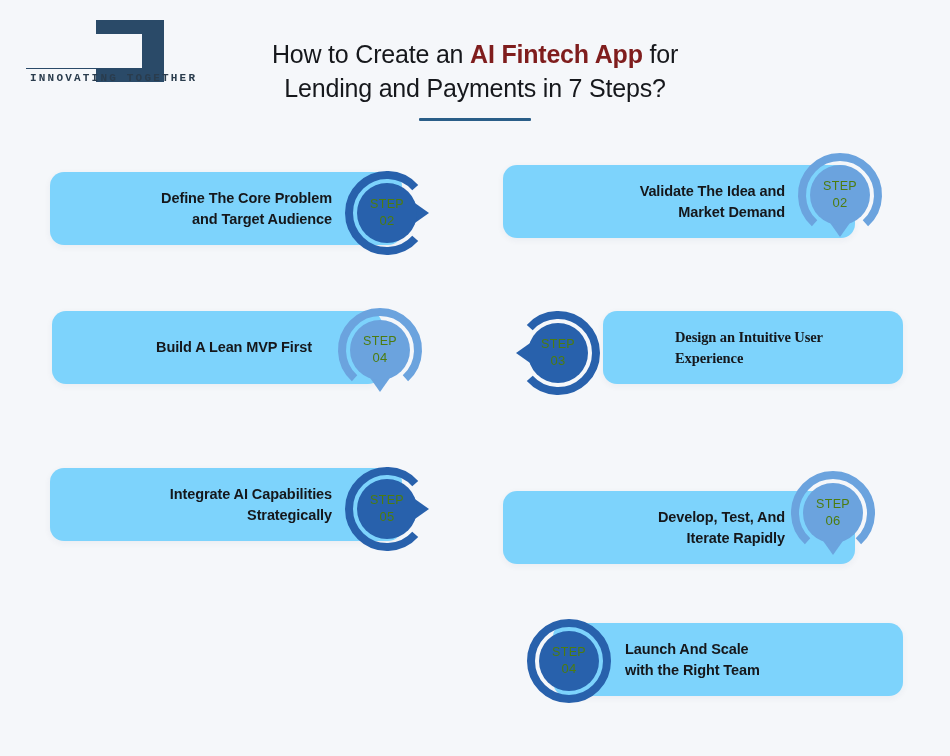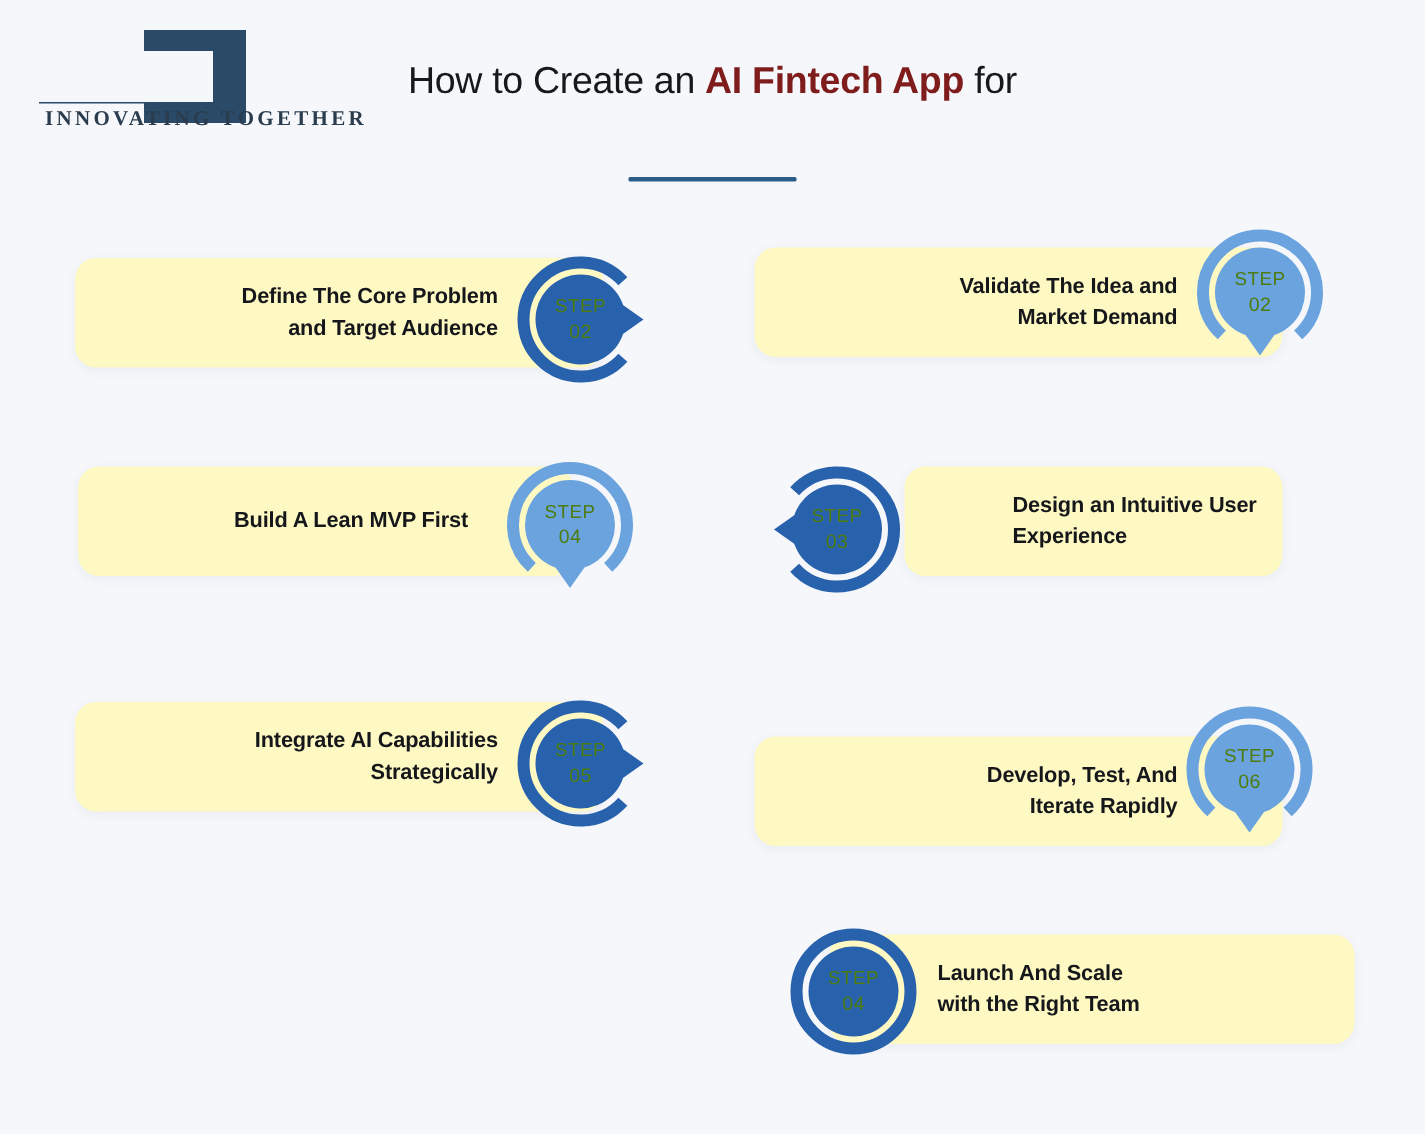--- a/index.html
+++ b/index.html
@@ -62,22 +62,22 @@
   .logo-word .num {
     font-size: 20px;
     color: #2a4a68;
     position: relative;
     top: 5px;
   }
   .logo-tag {
     position: absolute;
     left: 12px;
     top: 54px;
-    font-family: Liberation Serif, serif;
-    font-size: 14px;
+    font-family: Liberation Mono, monospace;
+    font-size: 11px;
     font-weight: 700;
     letter-spacing: 2.2px;
     color: #2a3c4d;
     z-index: 3;
     white-space: nowrap;
   }
   .logo-rule {
     position: absolute;
     left: 8px;
     top: 50px;
@@ -112,21 +112,21 @@
     background: #2a5e88;
     border-radius: 1px;
   }
 
   
   .step {
     position: absolute;
   }
   .card {
     position: absolute;
-    background: #fef9c3;
+    background: #7dd3fc;
     border-radius: 14px;
     box-shadow: 0 2px 7px rgba(30,60,100,0.055);
     display: flex;
     align-items: center;
     box-sizing: border-box;
   }
   .card-text {
     font-size: 14.5px;
     font-weight: 700;
     line-height: 1.42;
@@ -171,20 +171,21 @@
 
   <div class="logo">
     <div class="logo-square"></div>
     <div class="logo-notch"></div>
     <div class="logo-rule"></div>
     <div class="logo-tag">INNOVATING TOGETHER</div>
   </div>
 
   <div class="title">
     <span>How to Create an </span><span class="accent">AI Fintech App</span><span> for</span><br>
+    <span>Lending and Payments in 7 Steps?</span>
   </div>
   <div class="title-rule"></div>
 </div>
 
 <div id="steps-layer">
     <div class="step">
       <div class="card align-right" style="left: 50px; top: 172px; width: 352px; height: 73px;">
         <div class="card-text">Define The Core Problem
 and Target Audience</div>
       </div>
@@ -217,21 +218,21 @@
           </g>
           <circle cx="50" cy="50" r="30" fill="#6ba3de"></circle>
         </svg>
         <div class="badge-label">
           <span>STEP</span>
           <span class="num">02</span>
         </div>
       </div>
     </div>
     <div class="step">
-      <div class="card align-left" style="left: 603px; top: 311px; width: 252px; height: 73px;">
+      <div class="card align-left" style="left: 603px; top: 311px; width: 300px; height: 73px; font-family: Liberation Serif, serif;">
         <div class="card-text">Design an Intuitive User
 Experience</div>
       </div>
       <div class="badge" style="left: 508px; top: 303px;">
         <svg width="100" height="100" viewBox="0 0 100 100">
           <path d="M 21.76049663185902 24.57303695836339 A 38 38 0 1 1 21.760496631859045 75.42696304163664" fill="none" stroke="#2861ac" stroke-width="8" stroke-linecap="butt"></path>
           <g transform="rotate(180 50 50)">
             <path d="M 42 38 L 62 38 L 62 62 L 42 62 Z" fill="#2861ac"></path>
             <path d="M 58 26 L 92 50 L 58 74 Z" fill="#2861ac"></path>
           </g>

